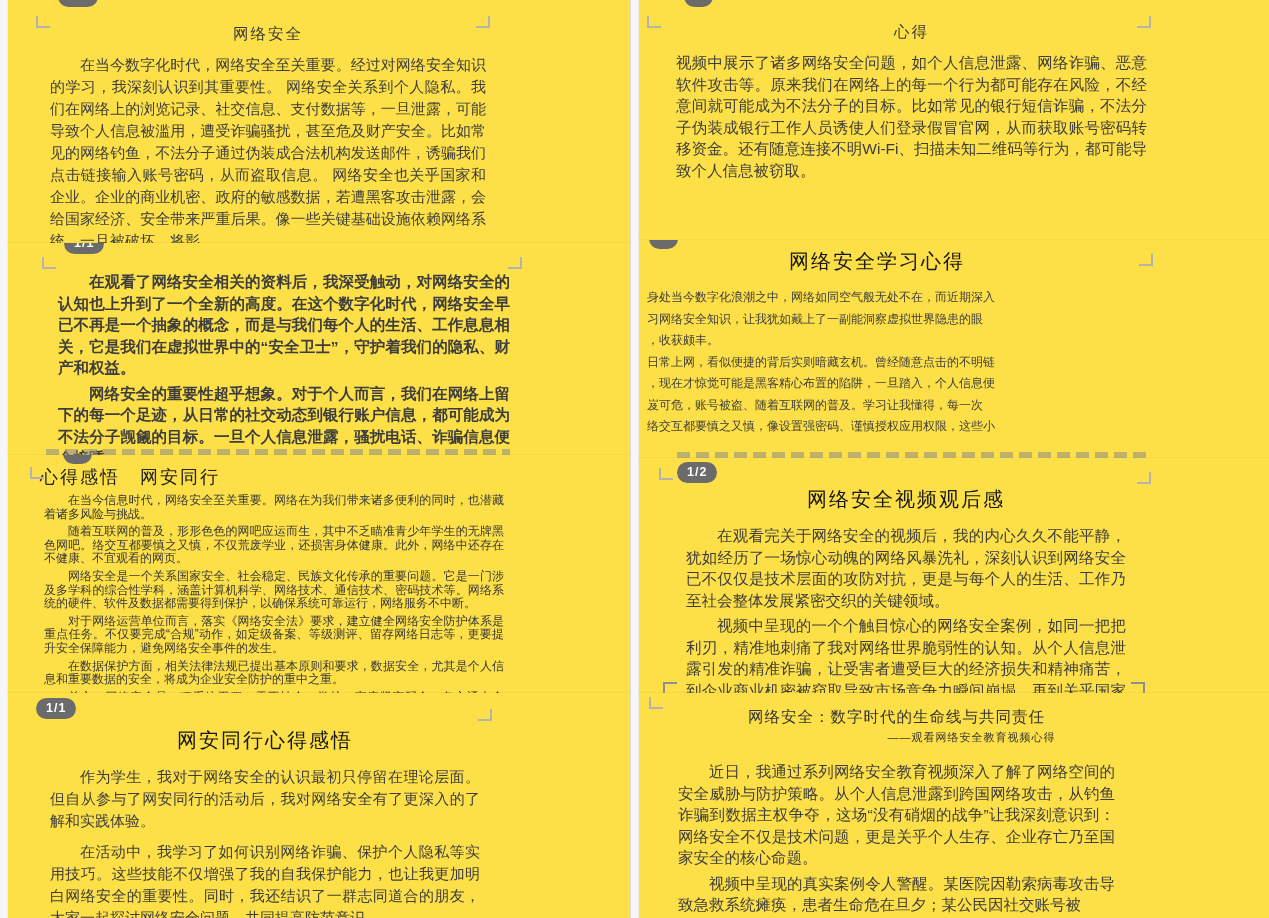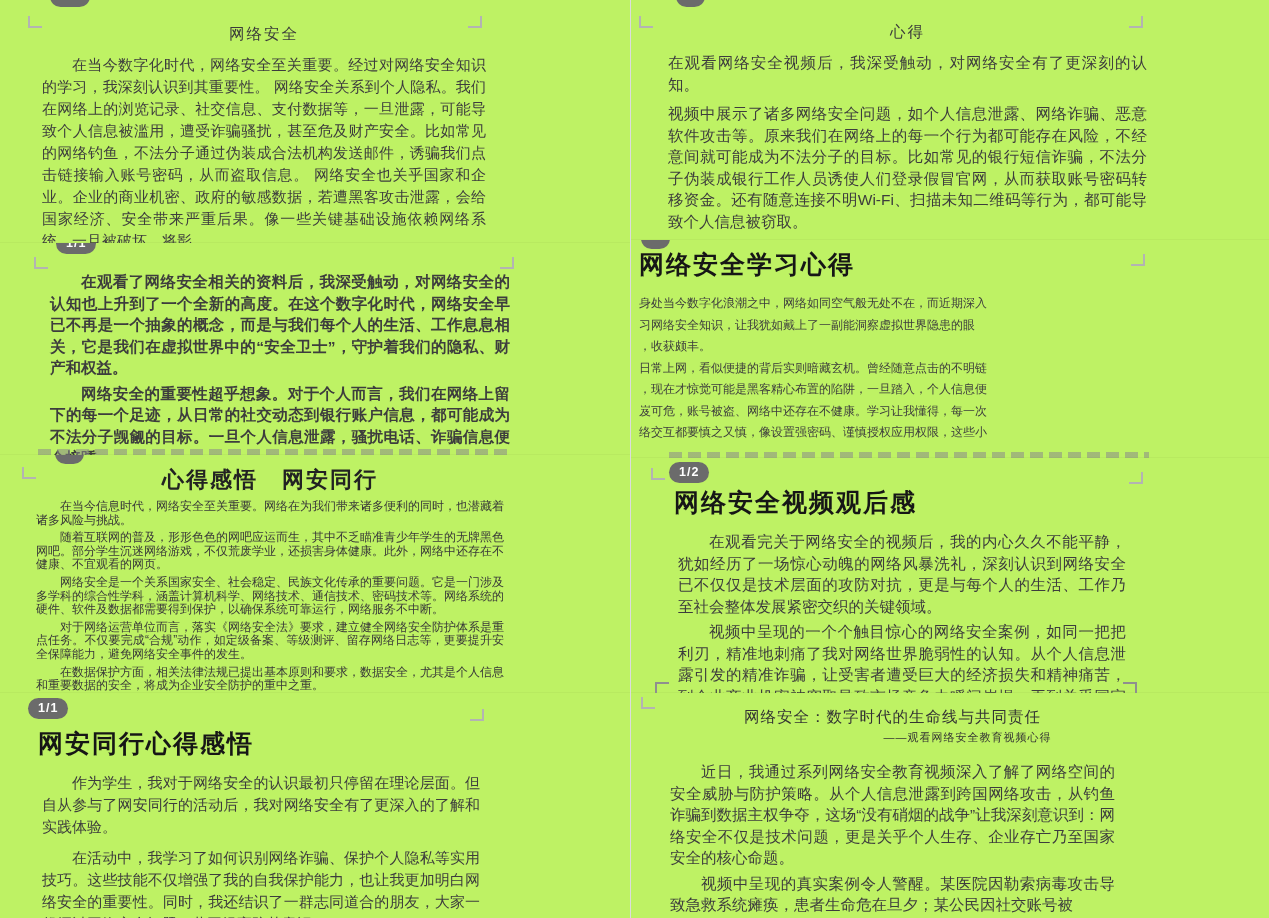--- a/index.html
+++ b/index.html
@@ -6,36 +6,36 @@
   .canvas{
     position:relative;width:1269px;height:918px;margin:0 auto;
     background:#f6f6f6;overflow:hidden;
     font-family:"Liberation Sans","DejaVu Sans",sans-serif;
   }
   .col{position:absolute;top:0;height:918px;}
   .col.left{left:0;width:630px;}
   .col.right{left:631px;width:638px;}
   .seam{position:absolute;top:0;left:630px;width:1px;height:918px;background:#dcdcdc;}
   .tile{
-    position:absolute;left:0;right:0;background:#bef264;overflow:hidden;
+    position:absolute;left:8px;right:0;background:#fde047;overflow:hidden;
     box-shadow:0 0 0 1px rgba(0,0,0,0.03);
   }
   .pnb{
     position:absolute;background:#6b6b6b;color:#fff;
     font-size:12.5px;line-height:21px;height:21px;padding:0 10px;
     border-radius:12px;letter-spacing:1px;font-weight:bold;z-index:3;
   }
   .ck{position:absolute;width:12px;height:10px;z-index:2;}
   .ck.tl{border-left:2px solid #b3b3b3;border-bottom:2px solid #b3b3b3;}
   .ck.tr{border-right:2px solid #b3b3b3;border-bottom:2px solid #b3b3b3;}
   .ck.bl{border-left:2px solid #8f8f8f;border-top:2px solid #8f8f8f;}
   .ck.br{border-right:2px solid #8f8f8f;border-top:2px solid #8f8f8f;}
   .t-sm{font-size:15.5px;font-weight:400;color:#3a3a3a;text-align:center;margin:0 0 9px 0;letter-spacing:2px;}
-  .t-md{font-size:22px;font-weight:700;color:#222;text-align:center;margin:0 0 5px 0;letter-spacing:2px;}
-  .t-lg{font-size:25px;font-weight:700;color:#161616;margin:0 0 12px 0;letter-spacing:2px;}
+  .t-md{font-size:18px;font-weight:400;color:#222;margin:0 0 5px 0;letter-spacing:2px;}
+  .t-lg{font-size:20px;font-weight:400;color:#161616;text-align:center;margin:0 0 12px 0;letter-spacing:2px;}
   .t-ln1{font-size:15.5px;font-weight:400;color:#333;text-align:center;margin:0;letter-spacing:1px;}
   .t-ln2{font-size:11px;font-weight:400;color:#333;text-align:center;margin:2px 0 0 0;padding-left:150px;letter-spacing:1px;}
   .bd p{margin:4px;text-align:justify;color:#3d3d3d;}
   .bd.ind p{text-indent:2em;}
   .bd.std p{font-size:15.5px;line-height:21.5px;}
   .bd.sm  p{font-size:15px;line-height:22px;}
   .bd.dense p{font-size:12px;line-height:13.6px;color:#383838;}
   .bd .line{white-space:nowrap;overflow:hidden;font-size:12px;line-height:21.5px;color:#3d3d3d;}
   .smudge{
     position:absolute;left:38px;right:120px;bottom:0;height:6px;opacity:.55;
@@ -70,21 +70,21 @@
         </div>
         <div class="smudge"></div>
       </div>
       <div class="tile" style="top: 455px; height: 238px;">
         <div class="pnb" style="left: 55px; top: -12px;">&nbsp;&nbsp;</div>
         <div class="ck tl" style="left: 22px; top: 12px;"></div>
         <div style="padding: 10px 122px 0px 32px;">
           <div class="t-md">心得感悟　网安同行</div>
           <div class="bd dense ind">
             <p>在当今信息时代，网络安全至关重要。网络在为我们带来诸多便利的同时，也潜藏着诸多风险与挑战。</p>
-            <p>随着互联网的普及，形形色色的网吧应运而生，其中不乏瞄准青少年学生的无牌黑色网吧。部分学生沉迷网络游戏，不仅荒废学业，还损害身体健康。此外，网络中还存在不健康、不宜观看的网页。</p>
+            <p>随着互联网的普及，形形色色的网吧应运而生，其中不乏瞄准青少年学生的无牌黑色网吧。络交互都要慎之又慎，不仅荒废学业，还损害身体健康。此外，网络中还存在不健康、不宜观看的网页。</p>
             <p>网络安全是一个关系国家安全、社会稳定、民族文化传承的重要问题。它是一门涉及多学科的综合性学科，涵盖计算机科学、网络技术、通信技术、密码技术等。网络系统的硬件、软件及数据都需要得到保护，以确保系统可靠运行，网络服务不中断。</p>
             <p>对于网络运营单位而言，落实《网络安全法》要求，建立健全网络安全防护体系是重点任务。不仅要完成“合规”动作，如定级备案、等级测评、留存网络日志等，更要提升安全保障能力，避免网络安全事件的发生。</p>
             <p>在数据保护方面，相关法律法规已提出基本原则和要求，数据安全，尤其是个人信息和重要数据的安全，将成为企业安全防护的重中之重。</p>
             <p>总之，网络安全是一项系统工程，需要社会、学校、家庭紧密配合，各方通力合作，共同营造一个安全、文明的网络环境。</p>
           </div>
         </div>
       </div>
       <div class="tile" style="top: 693px; height: 225px;">
         <div class="pnb" style="left: 28px; top: 5px;">1/1</div>
         <div class="ck tr" style="left: 470px; top: 16px;"></div>
@@ -98,37 +98,36 @@
       </div>
     </div>
   <div class="col right">
       <div class="tile" style="top: 0px; height: 240px;">
         <div class="pnb" style="left: 45px; top: -14px;">&nbsp;&nbsp;</div>
         <div class="ck tl" style="left: 8px; top: 16px;"></div>
         <div class="ck tr" style="left: 498px; top: 16px;"></div>
         <div style="padding: 22px 118px 0px 33px;">
           <div class="t-sm">心得</div>
           <div class="bd std">
-            <p>在观看网络安全视频后，我深受触动，对网络安全有了更深刻的认知。</p>
             <p style="margin-top: 8px;">视频中展示了诸多网络安全问题，如个人信息泄露、网络诈骗、恶意软件攻击等。原来我们在网络上的每一个行为都可能存在风险，不经意间就可能成为不法分子的目标。比如常见的银行短信诈骗，不法分子伪装成银行工作人员诱使人们登录假冒官网，从而获取账号密码转移资金。还有随意连接不明Wi-Fi、扫描未知二维码等行为，都可能导致个人信息被窃取。</p>
           </div>
         </div>
       </div>
       <div class="tile" style="top: 240px; height: 218px;">
         <div class="pnb" style="left: 10px; top: -12px;">&nbsp;&nbsp;</div>
         <div class="ck tr" style="left: 500px; top: 14px;"></div>
         <div style="padding: 8px 162px 0px 8px;">
           <div class="t-lg">网络安全学习心得</div>
           <div class="bd std">
             <div class="line">身处当今数字化浪潮之中，网络如同空气般无处不在，而近期深入</div>
             <div class="line">习网络安全知识，让我犹如戴上了一副能洞察虚拟世界隐患的眼</div>
             <div class="line">，收获颇丰。</div>
             <div class="line">日常上网，看似便捷的背后实则暗藏玄机。曾经随意点击的不明链</div>
             <div class="line">，现在才惊觉可能是黑客精心布置的陷阱，一旦踏入，个人信息便</div>
-            <div class="line">岌可危，账号被盗、网络中还存在不健康。学习让我懂得，每一次</div>
+            <div class="line">岌可危，账号被盗、随着互联网的普及。学习让我懂得，每一次</div>
             <div class="line">络交互都要慎之又慎，像设置强密码、谨慎授权应用权限，这些小</div>
           </div>
         </div>
         <div class="smudge"></div>
       </div>
       <div class="tile" style="top: 458px; height: 235px;">
         <div class="pnb" style="left: 38px; top: 4px;">1/2</div>
         <div class="ck tl" style="left: 20px; top: 10px;"></div>
         <div class="ck tr" style="left: 498px; top: 14px;"></div>
         <div class="ck bl" style="left: 24px; top: 224px;"></div>

